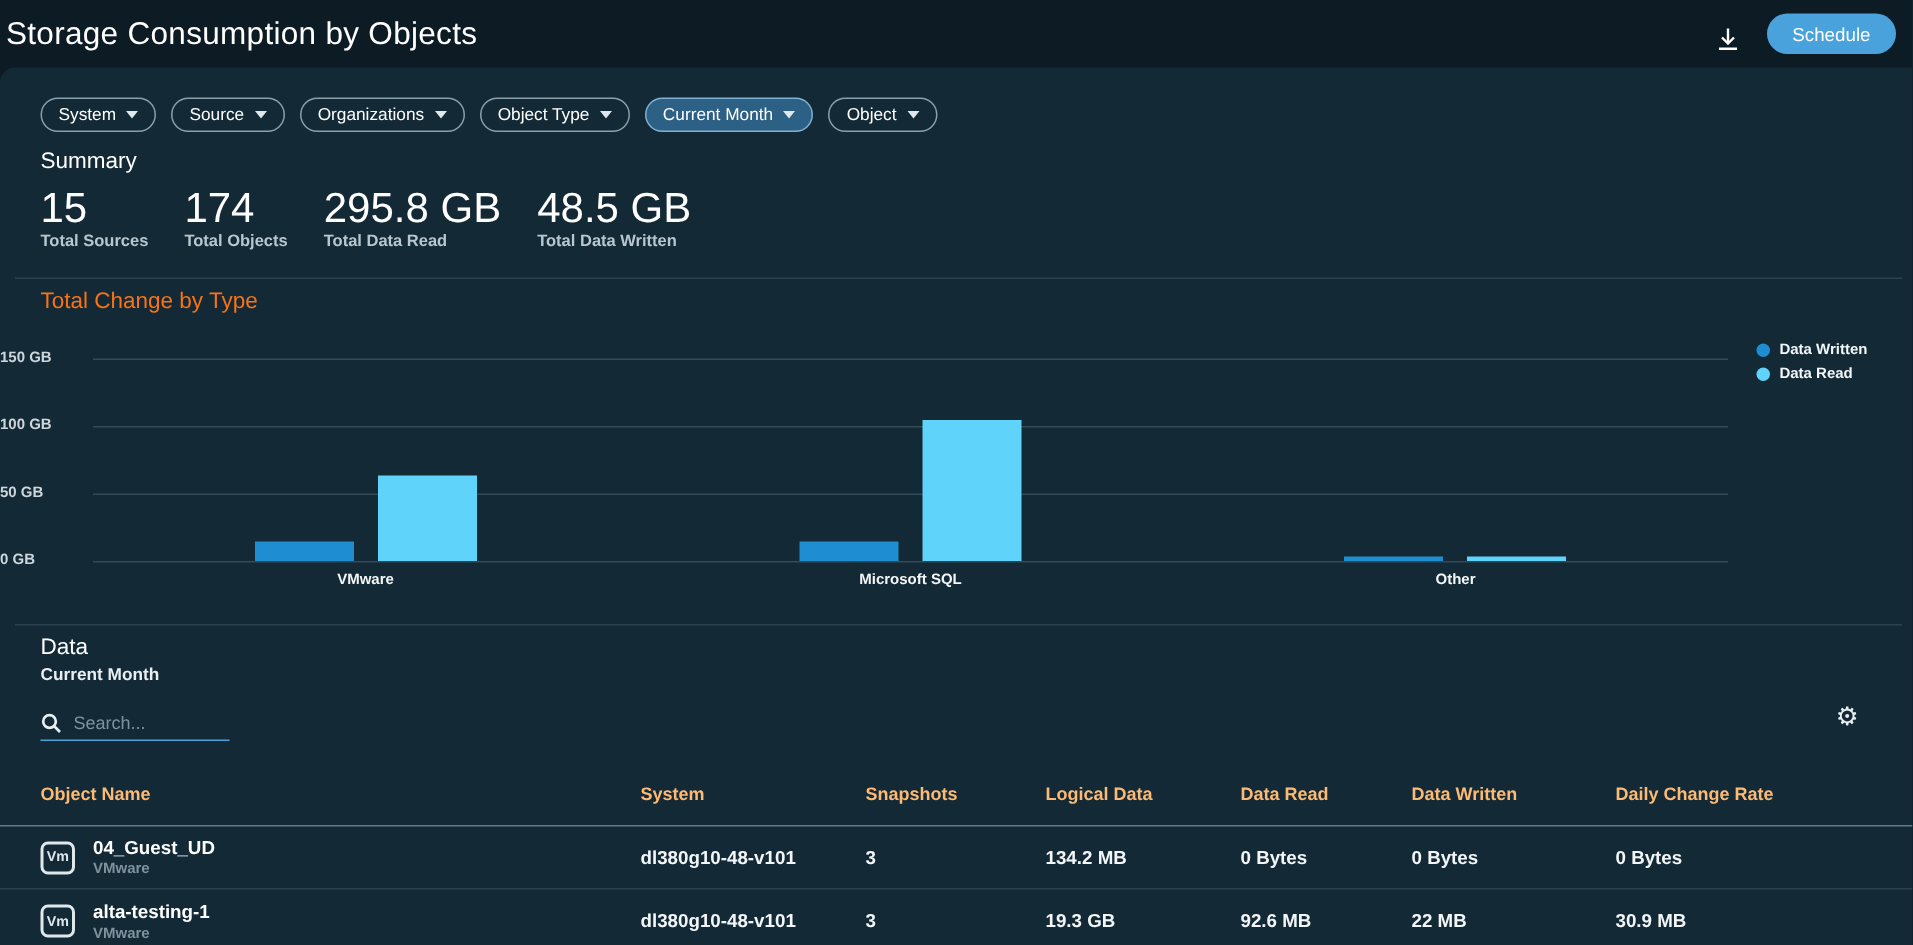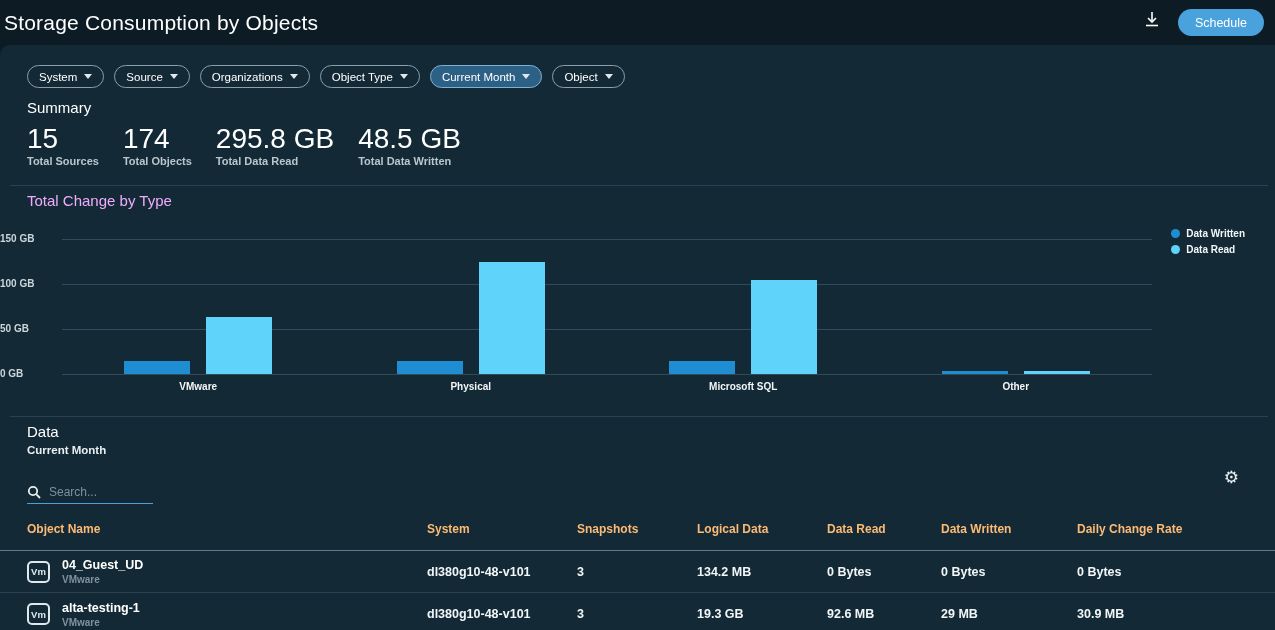--- a/index.html
+++ b/index.html
@@ -11,21 +11,21 @@
     overflow:hidden;
     position:relative;
   }
 
   
   .topbar {
     position:absolute; top:0; left:0; right:0; height:45px;
     display:flex; align-items:center; padding:0 10px 0 4px;border-radius:11px;
   }
   .topbar-title { font-size:21px; font-weight:400; color:#ffffff; letter-spacing:.2px; }
-  .topbar-right { margin-left:auto; display:flex; align-items:flex-start; gap:16px; }
+  .topbar-right { margin-left:auto; display:flex; align-items:flex-end; gap:16px; }
   .dl-icon { width:20px; height:20px; display:flex; align-items:center; justify-content:center; cursor:pointer; }
   .schedule-btn {
     height:27px; padding:0 17px; border:none; border-radius:14px;
     background:#4aa2dc; color:#ffffff; font-size:12.5px; font-family:inherit;
     cursor:pointer; margin-right:1px;
   }
 
   
   .panel {
     position:absolute; top:45px; left:0; right:0; bottom:0;
@@ -46,21 +46,21 @@
     border-top:5px solid #dfe8ec; display:inline-block;
   }
 
   
   .summary-title { position:absolute; top:54px; left:27px; font-size:15px; font-weight:500; color:#ffffff; }
   .stats { position:absolute; top:82px; left:27px; display:flex; gap:24px; }
   .stat-value { font-size:28px; font-weight:400; color:#ffffff; line-height:24px; }
   .stat-label { font-size:11px; font-weight:700; color:#b9c6cd; margin-top:4px; }
 
   
-  .chart-title { position:absolute; top:147px; left:27px; font-size:15px; font-weight:500; color:#f0abfc; }
+  .chart-title { position:absolute; top:147px; left:27px; font-size:15px; font-weight:500; color:#f97316; }
   .chart-area { position:absolute; top:170px; left:0; right:0; height:200px; }
   .gridline { position:absolute; left:62px; right:123px; height:1px; background:#32united; background:#334a58; }
   .ytick {
     position:absolute; left:0; width:54px; text-align:left;
     font-size:10px; font-weight:700; color:#ccd6db; line-height:10px;
   }
   .plot {
     position:absolute; left:62px; right:123px; top:24px; height:135px;
     display:flex;
   }
@@ -74,21 +74,21 @@
   .legend { position:absolute; top:13px; right:30px; display:flex; flex-direction:column; gap:5px; }
   .legend-item { display:flex; align-items:center; gap:6px; }
   .legend-dot { width:9px; height:9px; border-radius:50%; }
   .legend-label { font-size:10px; font-weight:700; color:#f2f6f8; }
 
   
   .data-title { position:absolute; top:378px; left:27px; font-size:15px; font-weight:500; color:#ffffff; }
   .data-subtitle { position:absolute; top:399px; left:27px; font-size:11.5px; font-weight:700; color:#e8eef1; }
   .search-row {
     position:absolute; top:425px; left:27px; width:126px; height:24px;
-    display:flex; align-items:center; gap:8px; border-bottom:1px solid #4aa2dc;margin-top:10px;
+    display:flex; align-items:center; gap:8px; border-bottom:1px solid #4aa2dc;
   }
   .search-input {
     border:none; background:transparent; outline:none; color:#e8eef1;
     font-size:12px; font-family:inherit; width:100px;
   }
   .search-input::placeholder { color:#7d929e; }
   .gear { position:absolute; top:423px; right:36px; font-size:17px; color:#e8eef1; cursor:pointer; line-height:20px; }
 
   
   .table { position:absolute; top:462px; left:0; right:0; }
@@ -192,27 +192,20 @@
         <div class="chart-group">
           <div class="chart-bars">
             <div class="chart-bar" style="height: 13.5px; background: rgb(31, 141, 209);"></div>
             <div class="chart-bar" style="height: 56.7px; background: rgb(95, 211, 249);"></div>
           </div>
           <div class="chart-cat-label">VMware</div>
         </div>
         <div class="chart-group">
           <div class="chart-bars">
             <div class="chart-bar" style="height: 13.5px; background: rgb(31, 141, 209);"></div>
-            <div class="chart-bar" style="height: 112.5px; background: rgb(95, 211, 249);"></div>
-          </div>
-          <div class="chart-cat-label">Physical</div>
-        </div>
-        <div class="chart-group">
-          <div class="chart-bars">
-            <div class="chart-bar" style="height: 13.5px; background: rgb(31, 141, 209);"></div>
             <div class="chart-bar" style="height: 93.6px; background: rgb(95, 211, 249);"></div>
           </div>
           <div class="chart-cat-label">Microsoft SQL</div>
         </div>
         <div class="chart-group">
           <div class="chart-bars">
             <div class="chart-bar" style="height: 3.15px; background: rgb(31, 141, 209);"></div>
             <div class="chart-bar" style="height: 3.42px; background: rgb(95, 211, 249);"></div>
           </div>
           <div class="chart-cat-label">Other</div>
@@ -276,18 +269,18 @@
         <span class="vm-badge">Vm</span>
         <span>
           <div class="obj-name">alta-testing-1</div>
           <div class="obj-type">VMware</div>
         </span>
       </div>
       <div class="td">dl380g10-48-v101</div>
       <div class="td">3</div>
       <div class="td">19.3 GB</div>
       <div class="td">92.6 MB</div>
-      <div class="td">29 MB</div>
+      <div class="td">22 MB</div>
       <div class="td">30.9 MB</div>
     </div>
   </div>
 
 </div>
 
 </body></html>

